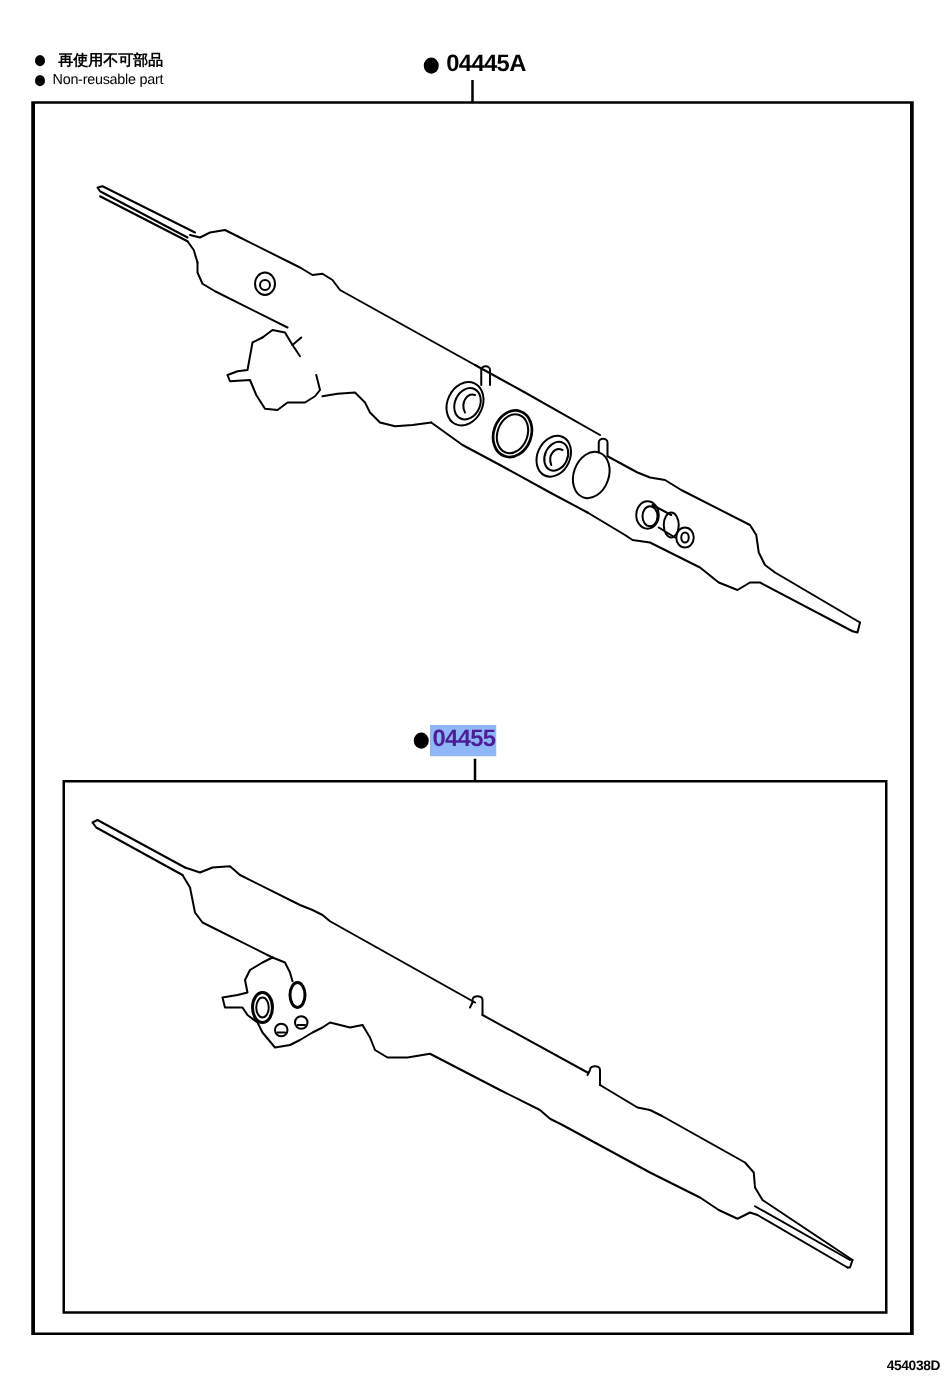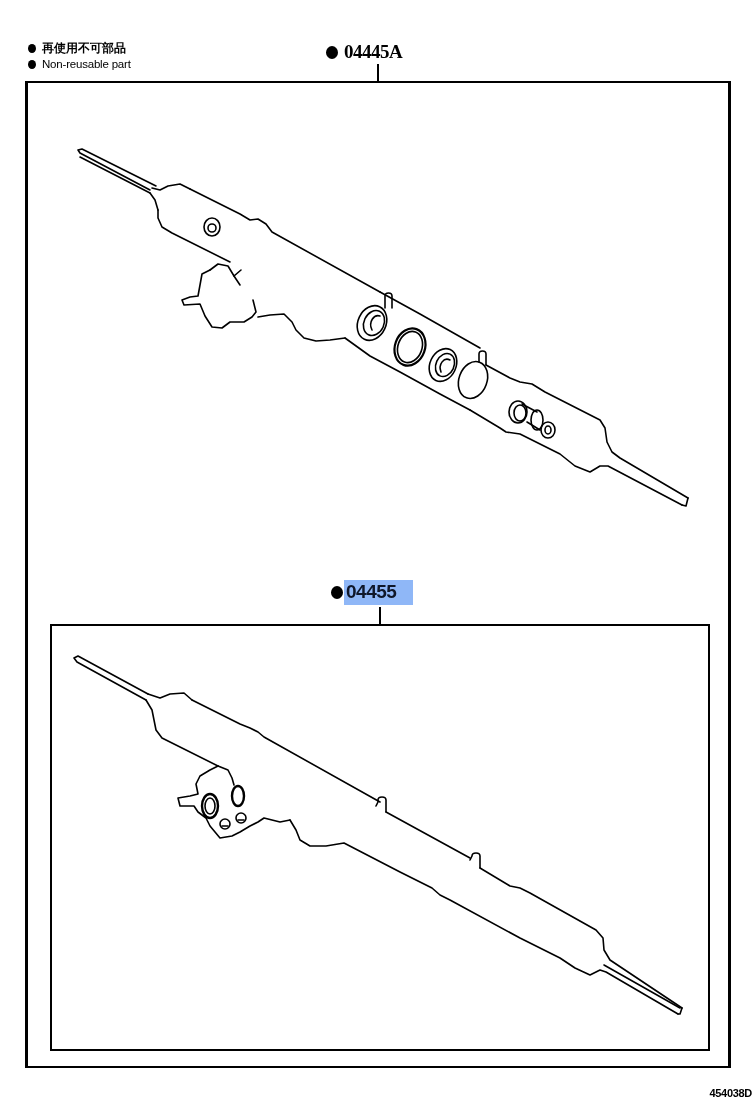--- a/index.html
+++ b/index.html
@@ -1,26 +1,26 @@
 <!DOCTYPE html>
 <html><head>
   <meta charset="utf-8">
   <style>
     html, body { margin: 0; padding: 0; background: #ffffff; }
     body { width: 756px; height: 1108px; position: relative; overflow: hidden;
            font-family: "Liberation Sans", "DejaVu Sans", sans-serif; color: #000; }
     .legend { position: absolute; left: 28px; top: 40px; font-size: 12px; line-height: 16px; font-weight: bold; }
-    .legend-row { display: flex; align-items: center; white-space: nowrap; }
+    .legend-row { display: flex; align-items: center; white-space: nowrap; justify-content: space-between; }
     .legend-row.en { font-weight: normal; font-size: 11.5px; letter-spacing: -0.2px; }
     .bullet { display: inline-block; width: 8px; height: 9px; border-radius: 50%; background: #000; margin-right: 6px; }
     .callout { position: absolute; display: flex; align-items: center; font-weight: bold; font-size: 19px; letter-spacing: -0.5px; }
     .callout .dot { width: 12px; height: 13px; border-radius: 50%; background: #000; margin-right: 6px; }
-    .callout-top { left: 326px; top: 41px; font-family: Liberation Serif, serif; }
+    .callout-top { left: 339px; top: 41px; }
     .callout-bottom { left: 331px; top: 580px; }
-    .callout-bottom .label { background: #8fb7f7; color: #0f172a; padding: 1px 17px 2px 2px; }
+    .callout-bottom .label { background: #8fb7f7; color: #4c1d95; padding: 1px 1px 2px 2px; }
     .callout-bottom .dot { margin-right: 1px; }
     .leader { position: absolute; width: 2px; background: #000; }
     .box { position: absolute; box-sizing: border-box; }
     .outer-box { left: 25px; top: 81px; width: 706px; height: 987px; border-top: 2px solid #000; border-right: 3px solid #000; border-bottom: 2px solid #000; border-left: 3px solid #000; }
     .inner-box { left: 50px; top: 624px; width: 660px; height: 427px; border: 2px solid #000; }
     .diagram-svg { position: absolute; left: 0; top: 0; }
     .fig-id { position: absolute; right: 4px; top: 1087px; font-size: 11px; font-weight: bold; letter-spacing: -0.3px; }
   </style>
 </head>
 <body>

